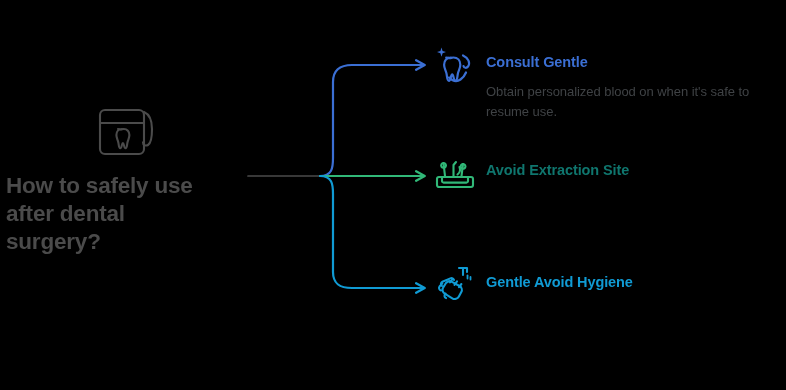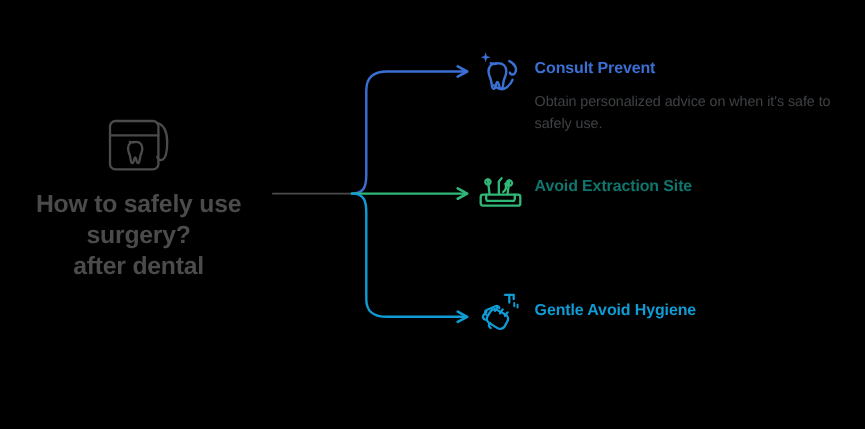--- a/index.html
+++ b/index.html
@@ -29,21 +29,21 @@
     left: 92px;
     top: 98px;
     width: 70px;
     height: 68px;
   }
   #main-question {
     position: absolute;
     left: 6px;
     top: 172px;
     width: 240px;
-    text-align: center;
+    text-align: left;
     color: #4b4b4b;
     font-size: 22.5px;
     font-weight: bold;
     line-height: 28px;
     letter-spacing: -0.2px;
   }
 
   
   #connectors {
     position: absolute;
@@ -107,22 +107,22 @@
         <path d="M8 25 h44"></path>
 
         <path d="M24 31 c-3.4 0 -5.6 2.6 -5.6 6.1 c0 3.1 1.4 4.6 2 7.6 c0.5 2.6 0.3 5.6 1.9 5.6 c1.6 0 1.4 -5.3 2.6 -5.3 c1.2 0 1 5.3 2.6 5.3 c1.6 0 1.4 -3 1.9 -5.6 c0.6 -3 2 -4.5 2 -7.6 c0 -3.5 -2.2 -6.1 -5.6 -6.1 c-1.3 0 -1.9 0.6 -2.9 0.6 c-1 0 -1.6 -0.6 -2.9 -0.6" transform="translate(6,0)"></path>
 
         <path d="M52 14 c7 3 8 10 8 17 c0 7 -0.5 14 -4 16 c-2.6 1.5 -5 -0.4 -5 -2.6"></path>
       </svg>
     </div>
 
     <div id="main-question">
       <div>How to safely use</div>
+      <div>after dental</div>
       <div>surgery?</div>
-      <div>after dental</div>
     </div>
   </div>
 
   <svg id="connectors" viewBox="0 0 786 390">
     <defs>
       <marker id="ah-blue" viewBox="0 0 10 10" refX="7.6" refY="5" markerWidth="5.6" markerHeight="5.6" orient="auto-start-reverse">
         <path d="M1.2 1.2 L8.2 5 L1.2 8.8" fill="none" stroke="#3b6fd4" stroke-width="1.9" stroke-linecap="round" stroke-linejoin="round"></path>
       </marker>
       <marker id="ah-green" viewBox="0 0 10 10" refX="7.6" refY="5" markerWidth="5.6" markerHeight="5.6" orient="auto-start-reverse">
         <path d="M1.2 1.2 L8.2 5 L1.2 8.8" fill="none" stroke="#31b878" stroke-width="1.9" stroke-linecap="round" stroke-linejoin="round"></path>
@@ -148,22 +148,22 @@
         <path d="M9.5 5.5 L10.6 9 L14 10.1 L10.6 11.2 L9.5 14.7 L8.4 11.2 L5 10.1 L8.4 9 Z" fill="#3b6fd4" stroke="none"></path>
 
         <path d="M16 16.5 c-4.2 0 -6.9 3.1 -6.9 7.3 c0 3.8 1.8 5.6 2.5 9.2 c0.6 3.2 0.4 6.8 2.4 6.8 c2 0 1.7 -6.4 3.2 -6.4 c1.5 0 1.2 6.4 3.2 6.4 c2 0 1.8 -3.6 2.4 -6.8 c0.7 -3.6 2.5 -5.4 2.5 -9.2 c0 -4.2 -2.7 -7.3 -6.9 -7.3 c-1.6 0 -2.4 0.7 -3.6 0.7 c-1.2 0 -2 -0.7 -3.6 -0.7" transform="translate(3,-1)"></path>
 
         <path d="M31 13.5 c5.5 2.5 7.5 7.5 5 11 c-1.5 2 -4 1.5 -4.5 -0.5"></path>
 
         <path d="M17 35.5 c4 4 8 4.5 11.5 2 c2.5 -1.8 4.5 -4.5 5.5 -7"></path>
       </svg>
     </div>
     <div class="branch-text">
-      <div class="branch-heading" style="color:#3b6fd4">Consult Prevent</div>
-      <div class="branch-desc">Obtain personalized advice on when it's safe to safely use.</div>
+      <div class="branch-heading" style="color:#3b6fd4">Consult Gentle</div>
+      <div class="branch-desc">Obtain personalized blood on when it's safe to resume use.</div>
     </div>
   </div>
 
   <div class="branch-item" id="branch-1">
     <div class="branch-icon">
       <svg viewBox="0 0 46 46" width="46" height="46" fill="none" stroke="#31b878" stroke-width="2.1" stroke-linecap="round" stroke-linejoin="round">
 
         <path d="M7 27 h32 a2 2 0 0 1 2 2 v6 a2 2 0 0 1 -2 2 h-32 a2 2 0 0 1 -2 -2 v-6 a2 2 0 0 1 2 -2 z"></path>
 
         <path d="M10 27 v4 a1.6 1.6 0 0 0 1.6 1.6 h22.8 a1.6 1.6 0 0 0 1.6 -1.6 v-4"></path>

